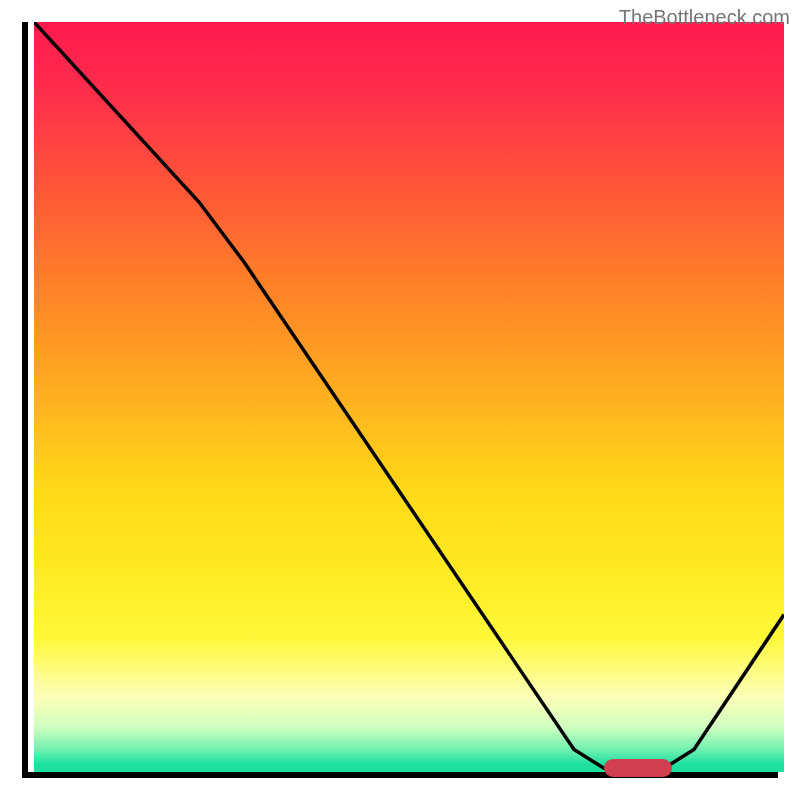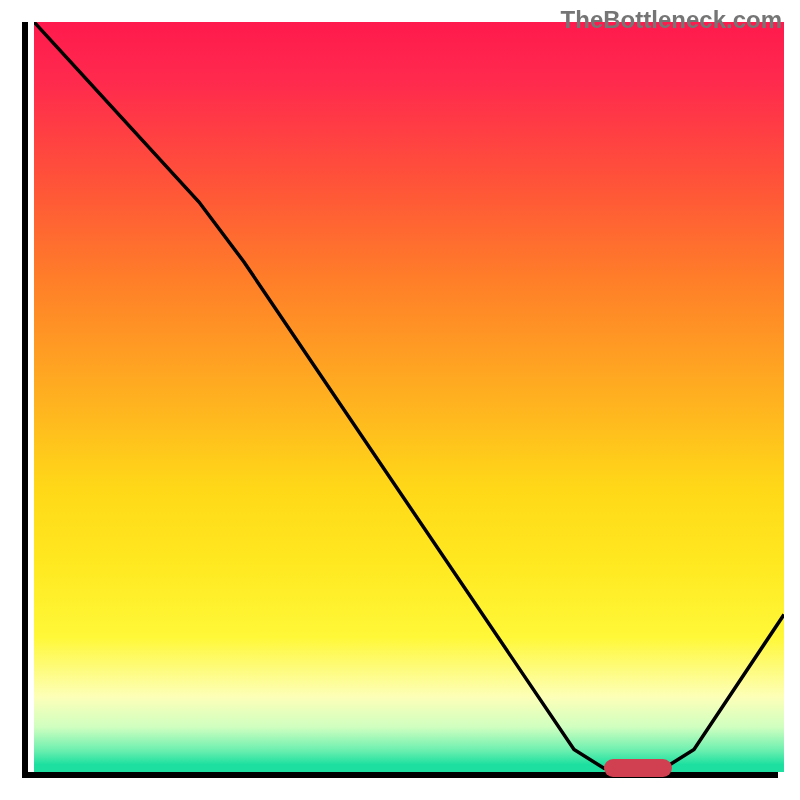--- a/index.html
+++ b/index.html
@@ -15,26 +15,25 @@
     }
     .chart-container {
       width: 800px;
       height: 800px;
       position: relative;
       background: white;
     }
     .watermark {
       position: absolute;
       top: 6px;
-      right: 18px;
-      font-size: 24px;
+      right: 10px;
+      font-size: 20px;
       color: #757575;
       font-family: Arial, sans-serif;
       z-index: 10;
-      font-weight: bold;
     }
     .plot-area {
       position: absolute;
       left: 22px;
       top: 22px;
       width: 756px;
       height: 756px;
       border-left: 6px solid black;
       border-bottom: 6px solid black;
     }

